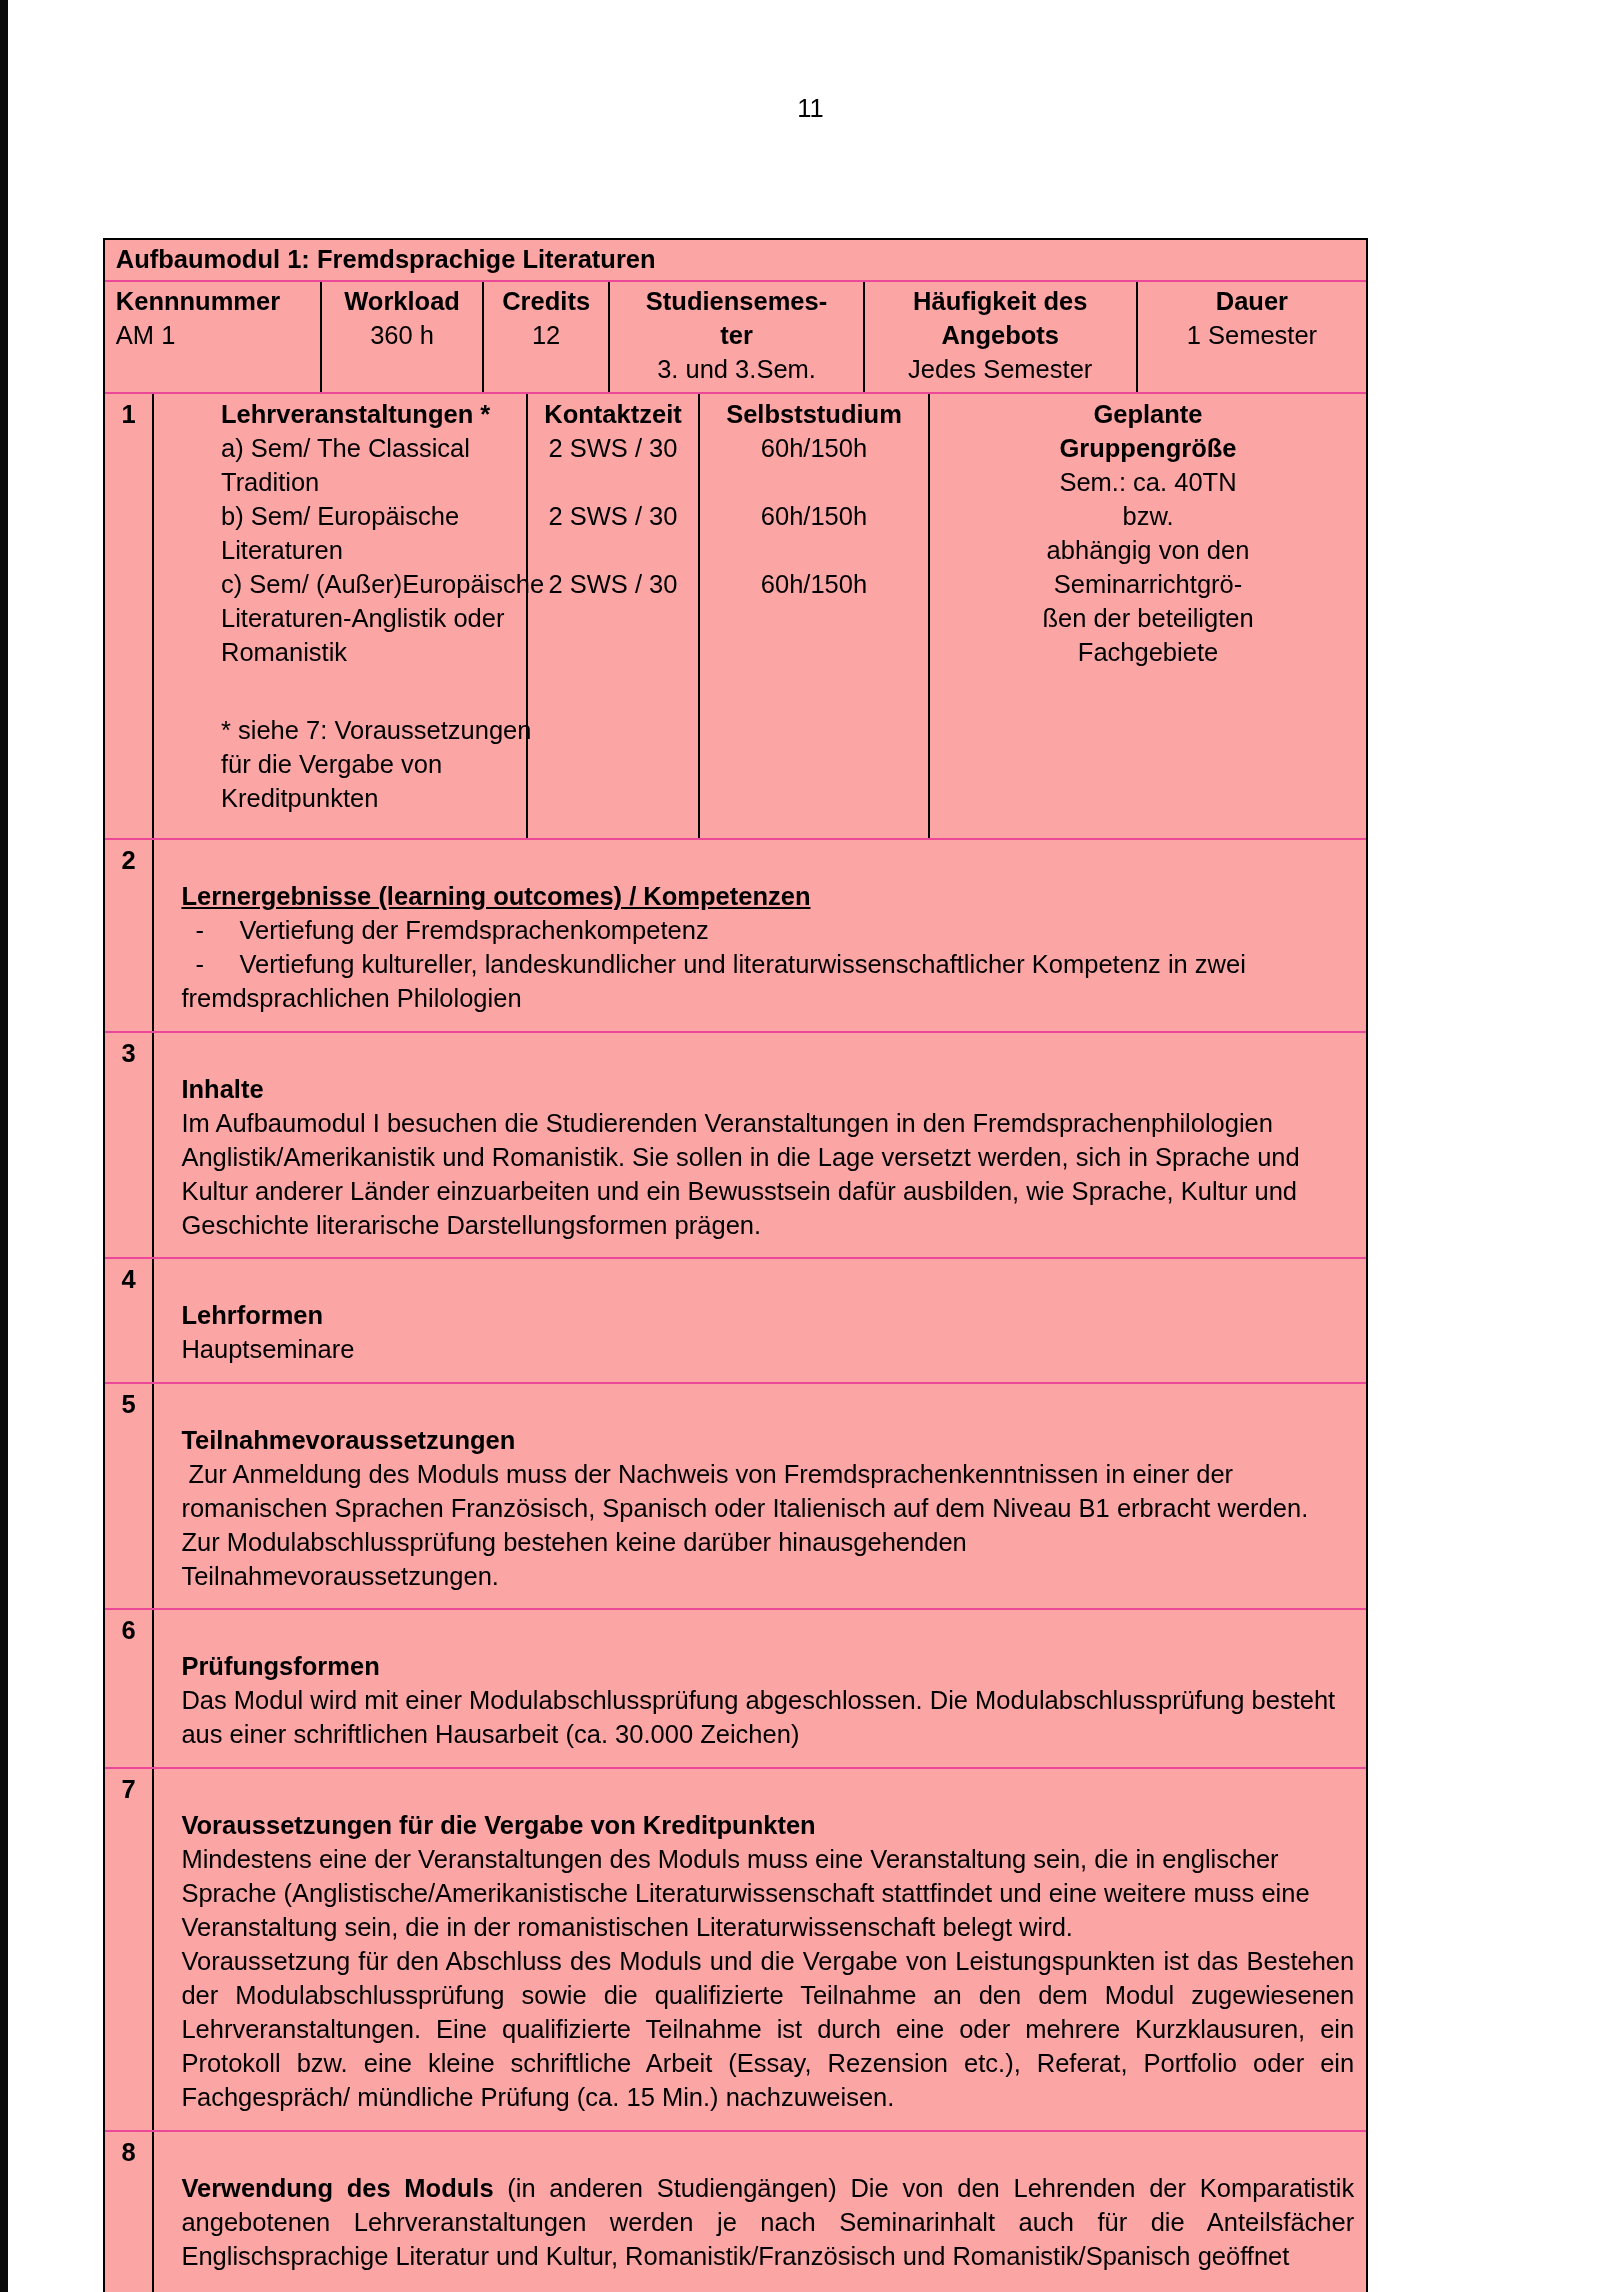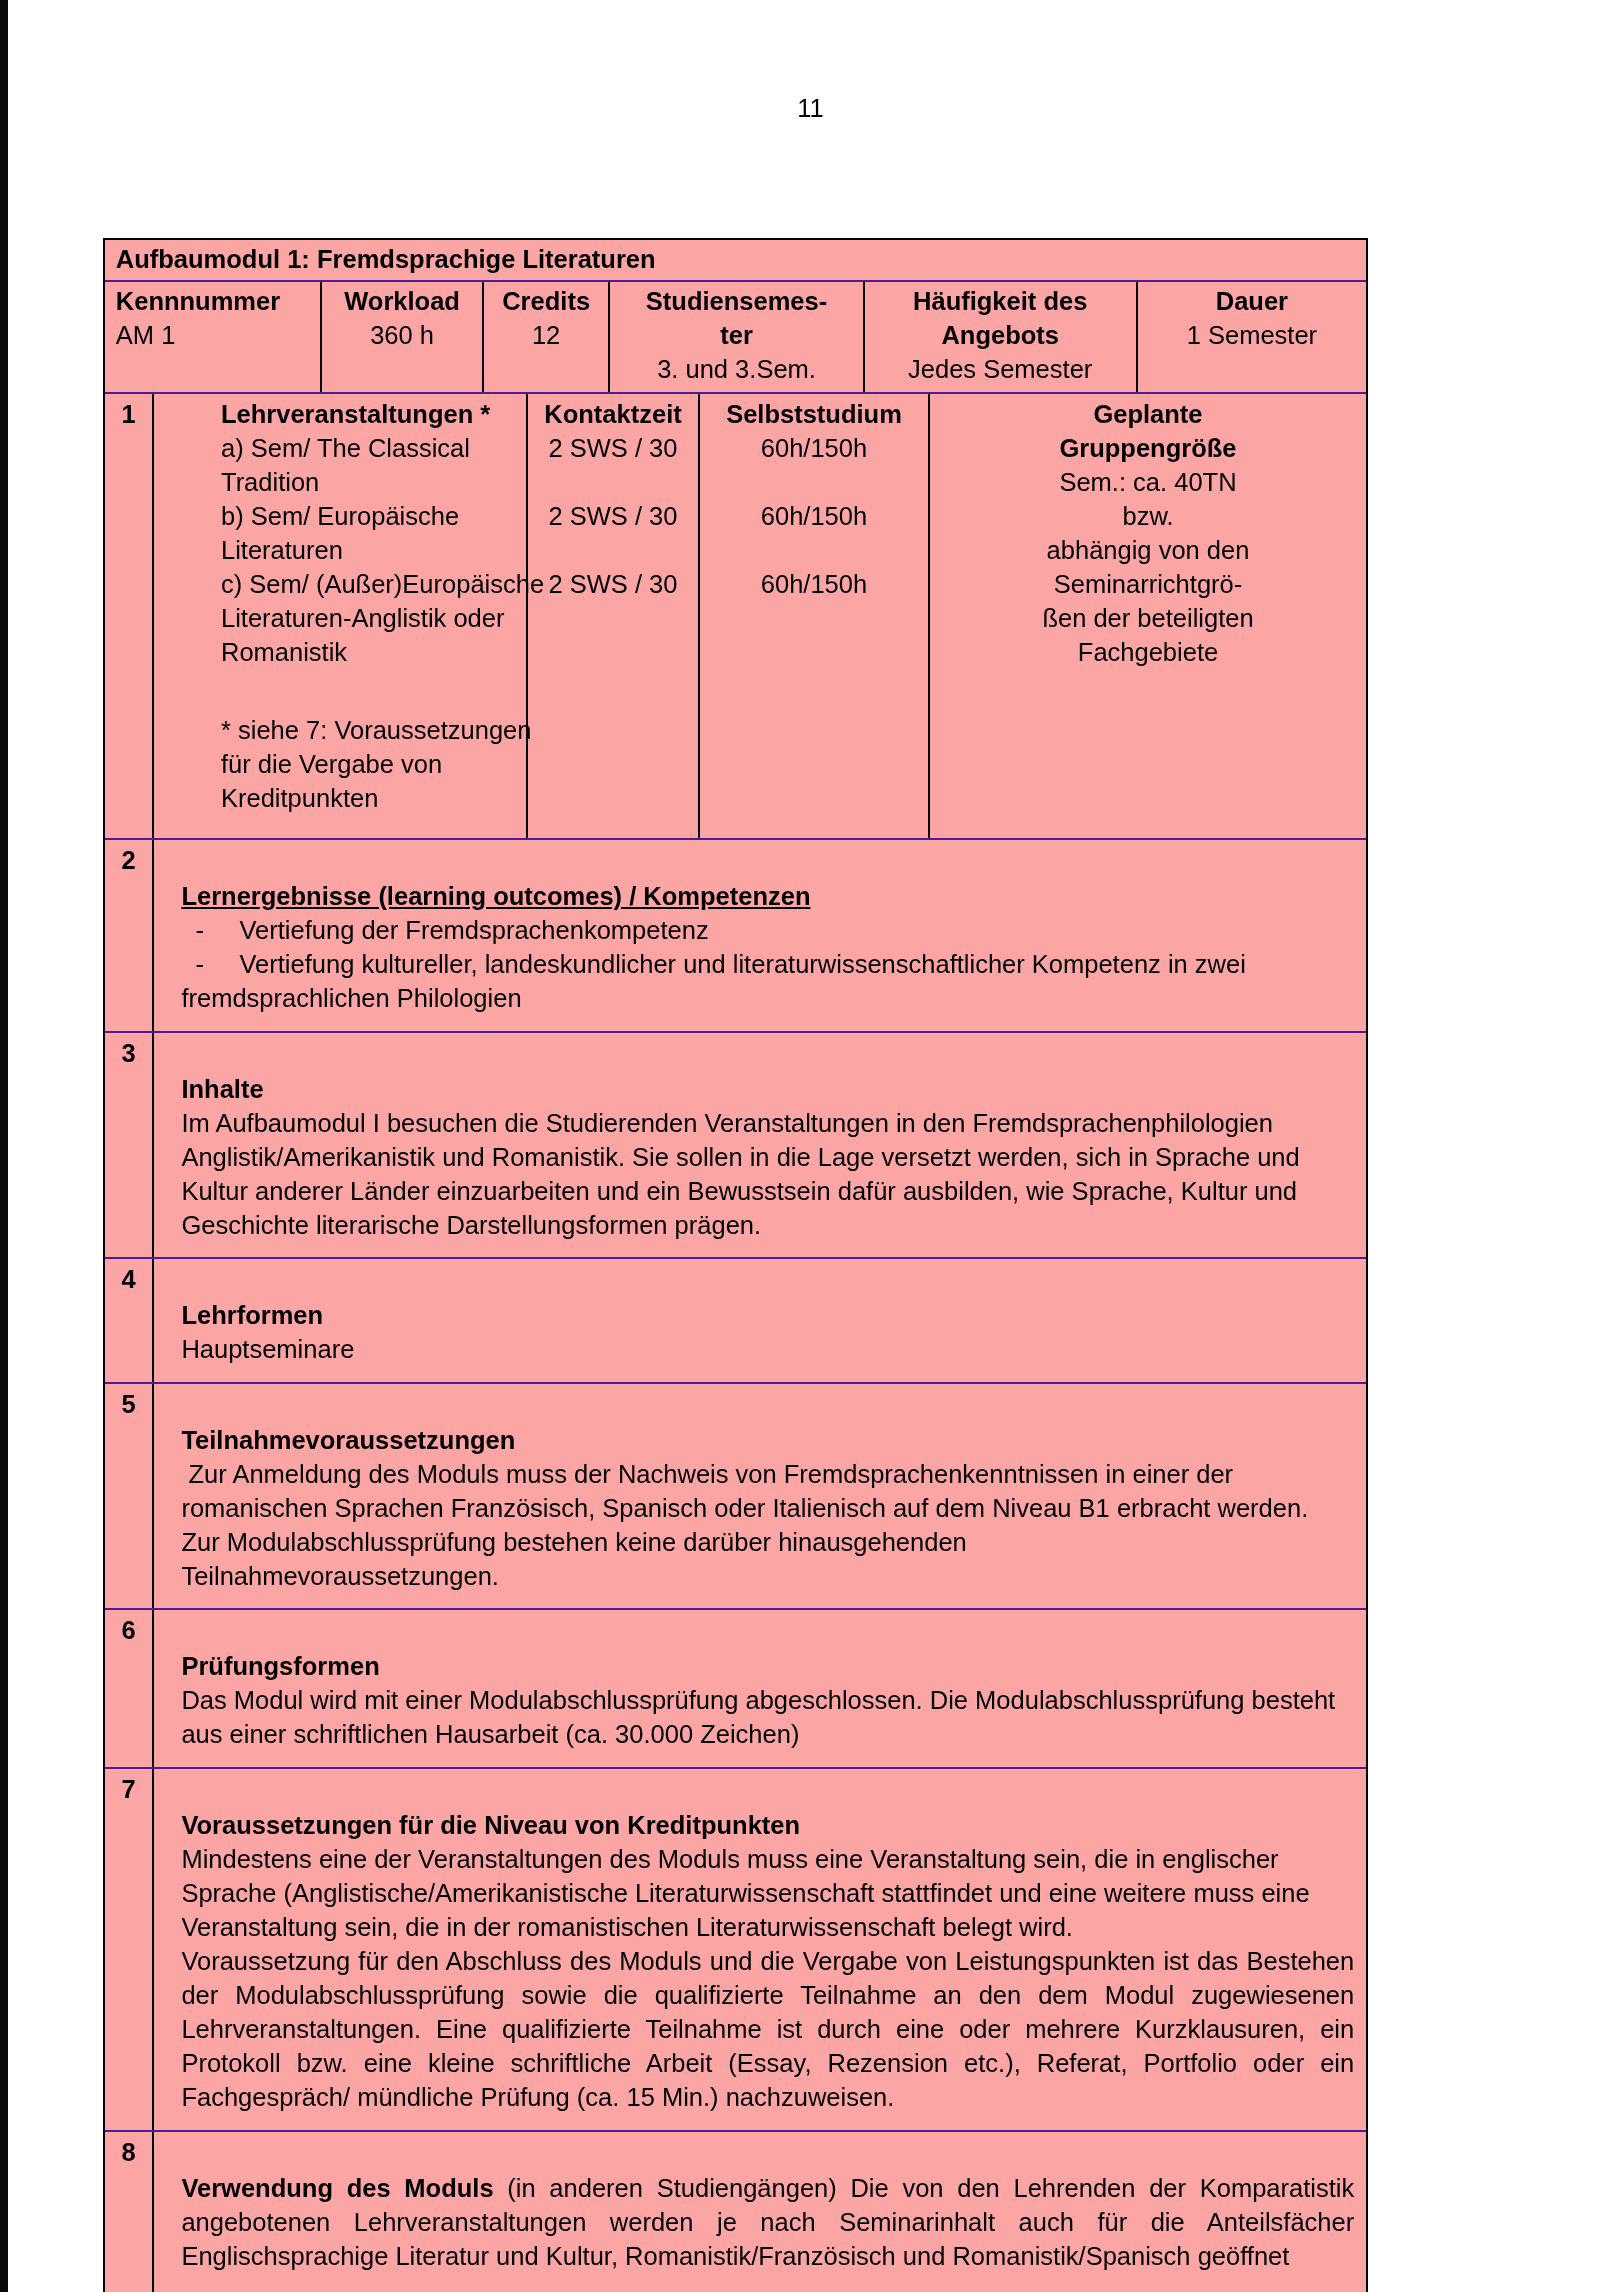--- a/index.html
+++ b/index.html
@@ -9,21 +9,21 @@
     color:#000; font-family:"Liberation Sans", sans-serif;
     font-size:25.5px; line-height:34px;
   }
   .scan-edge { position:absolute; left:0; top:0; width:7.8px; height:2293px; background:#0a0a0a; }
   .page-number { position:absolute; top:91px; left:0; width:100%; text-align:center; }
 
   .module-table {
     position:absolute; left:103px; top:238px; width:1265px;
     border:2px solid #000; background:#fca5a5;
   }
-  .t-row { display:flex; border-top:2px solid #4c1d95; }
+  .t-row { display:flex; border-top:2px solid #ec4899; }
   .t-row.first { border-top:none; }
 
   .title-cell { flex:1; padding:2px 9.8px 3.9px 10.8px; font-weight:bold; }
 
   .info-col { padding:2px 3.9px 5.9px 3.9px; text-align:center; border-left:2px solid #000; }
   .info-col.c0 { border-left:none; text-align:left; padding-left:10.8px; width:216px; }
   .info-col.c1 { width:162px; }
   .info-col.c2 { width:127px; }
   .info-col.c3 { width:255px; }
   .info-col.c4 { width:274px; }
@@ -179,21 +179,21 @@
     <div class="num-cell">6</div>
     <div class="content-cell">
       <div class="bold">Prüfungsformen</div>
       <div>Das Modul wird mit einer Modulabschlussprüfung abgeschlossen. Die Modulabschlussprüfung besteht aus einer schriftlichen Hausarbeit (ca. 30.000 Zeichen)</div>
     </div>
   </div>
 
   <div class="t-row">
     <div class="num-cell">7</div>
     <div class="content-cell">
-      <div class="bold">Voraussetzungen für die Niveau von Kreditpunkten</div>
+      <div class="bold">Voraussetzungen für die Vergabe von Kreditpunkten</div>
       <div>Mindestens eine der Veranstaltungen des Moduls muss eine Veranstaltung sein, die in englischer Sprache (Anglistische/Amerikanistische Literaturwissenschaft stattfindet und  eine weitere muss eine Veranstaltung sein, die in der romanistischen Literaturwissenschaft belegt wird.</div>
       <div class="justify">Voraussetzung für den Abschluss des Moduls und die Vergabe von Leistungspunkten ist das Bestehen der Modulabschlussprüfung sowie die qualifizierte Teilnahme an den dem Modul zugewiesenen Lehrveranstaltungen. Eine qualifizierte Teilnahme ist durch eine oder mehrere Kurzklausuren, ein Protokoll bzw. eine kleine schriftliche Arbeit (Essay, Rezension etc.), Referat, Portfolio oder ein Fachgespräch/ mündliche Prüfung (ca. 15 Min.) nachzuweisen.</div>
     </div>
   </div>
 
   <div class="t-row">
     <div class="num-cell">8</div>
     <div class="content-cell row8-cell">
       <div class="justify"><span class="bold">Verwendung des Moduls</span><span> (in anderen Studiengängen) Die von den Lehrenden der Komparatistik angebotenen Lehrveranstaltungen werden je nach Seminarinhalt auch für die Anteilsfächer Englischsprachige Literatur und Kultur, Romanistik/Französisch und Romanistik/Spanisch geöffnet</span></div>
     </div>

